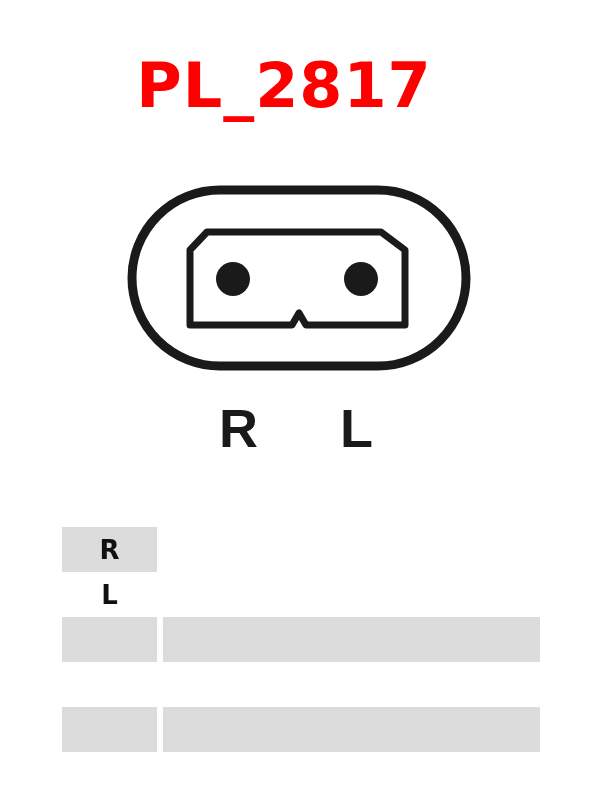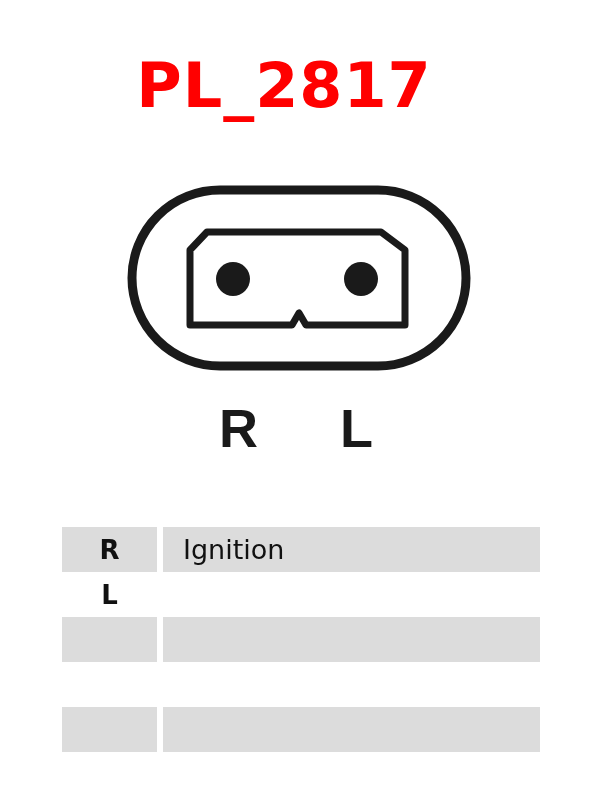--- a/index.html
+++ b/index.html
@@ -26,21 +26,20 @@
   <circle cx="233" cy="279" r="17" fill="#1a1a1a"></circle>
   <circle cx="361" cy="279" r="17" fill="#1a1a1a"></circle>
 </svg>
 
 <div class="pin-label pin-r">R</div>
 <div class="pin-label pin-l">L</div>
 
 <div class="table">
   <div class="row shaded">
     <div class="cell-a">R</div>
-    <div class="cell-b">Ignition</div>
   </div>
   <div class="row">
     <div class="cell-a">L</div>
   </div>
   <div class="row shaded">
     <div class="cell-a"></div>
     <div class="cell-b"></div>
   </div>
   <div class="row">
     <div class="cell-a"></div>

